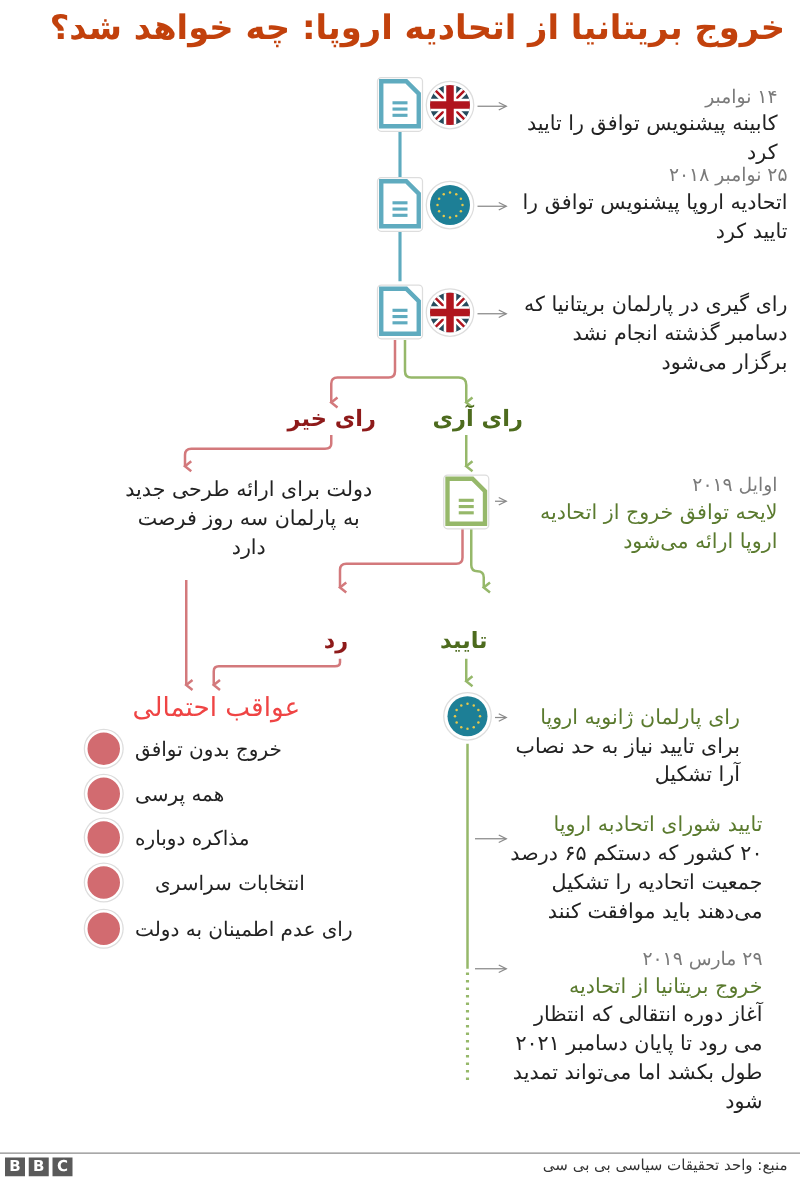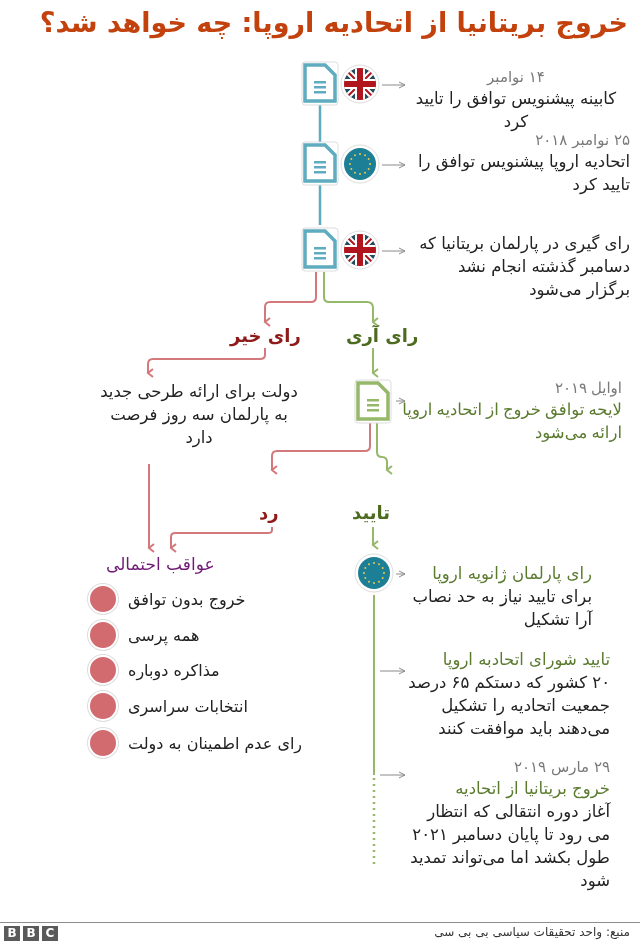--- a/index.html
+++ b/index.html
@@ -9,22 +9,22 @@
              font-size: 27px; font-weight: bold; color: #c2410c; line-height: 38px; letter-spacing: -0.5px; }
     svg.lines { position: absolute; left: 0; top: 0; }
     .blk { position: absolute; direction: rtl; text-align: right; }
     .date { font-size: 15px; color: #7a7a7a; line-height: 20px; }
     .body { font-size: 16.5px; color: #222; line-height: 23px; }
     .green { color: #5a7a2e; }
     .branch { position: absolute; direction: rtl; font-size: 18px; font-weight: bold; line-height: 22px; }
     .branch.no { color: #8e1a1a; text-align: center; }
     .branch.yes { color: #4d6b1e; }
     .center { text-align: center; margin-left: 47px; }
-    .cons-title { position: absolute; direction: rtl; font-size: 17px; color: #701a75; }
-    .cons-item { position: absolute; left: 88px; height: 30px; display: flex; align-items: center; direction: ltr; justify-content: flex-end; }
+    .cons-title { position: absolute; direction: rtl; font-size: 21px; color: #ef4444; }
+    .cons-item { position: absolute; left: 68px; height: 30px; display: flex; align-items: center; direction: ltr; justify-content: flex-end; }
     .dot { width: 26px; height: 26px; border-radius: 50%; background: #d26b70; border: 2px solid #fff;
            box-shadow: 0 0 0 1px #ddd; flex: none; }
     .cons-item span { margin-left: 10px; direction: rtl; font-size: 16px; color: #222; }
     .footer-rule { position: absolute; left: 0; top: 922px; width: 640px; height: 1px; background: #8c8c8c; }
     .bbc { position: absolute; left: 4px; top: 926px; display: flex; gap: 3px; }
     .bbc span { width: 16px; height: 15px; background: #5a5a5a; color: #fff; font-size: 12px; font-weight: bold;
                 display: flex; align-items: center; justify-content: center; line-height: 15px; }
     .source { position: absolute; right: 10px; top: 925px; direction: rtl; font-size: 12px; color: #333; }
   </style>
 </head>
@@ -169,61 +169,61 @@
 
   <g transform="translate(358,383)">
     <rect x="-3" y="-3" width="36" height="43" rx="3" fill="#fff" stroke="#ddd"></rect>
     <path d="M0,0 H20 L30,10 V36 H0 Z" fill="#fff" stroke="#96b86a" stroke-width="3.5"></path>
     <rect x="9" y="16" width="12" height="2.5" fill="#96b86a"></rect>
       <rect x="9" y="21" width="12" height="2.5" fill="#96b86a"></rect>
       <rect x="9" y="26" width="12" height="2.5" fill="#96b86a"></rect>
   </g>
 </svg>
 
-<div class="blk" style="right:18px; top:67px; width:212px;text-align:center;">
+<div class="blk" style="right:18px; top:67px; width:212px;">
   <div class="date">۱۴ نوامبر</div>
   <div class="body">کابینه پیشنویس توافق را تایید کرد</div>
 </div>
 <div class="blk" style="right:10px; top:130px; width:220px;">
   <div class="date">۲۵ نوامبر ۲۰۱۸</div>
   <div class="body">اتحادیه اروپا پیشنویس توافق را تایید کرد</div>
 </div>
 <div class="blk" style="right:10px; top:232px; width:220px;">
   <div class="body">رای گیری در پارلمان بریتانیا که دسامبر گذشته انجام نشد برگزار می‌شود</div>
 </div>
 
 <div class="branch no" style="left:230px; top:325px;">رای خیر</div>
 <div class="branch yes" style="left:346px; top:325px;">رای آری</div>
 
 <div class="blk center" style="left:52px; top:380px; width:200px;">
   <div class="body">دولت برای ارائه طرحی جدید به پارلمان سه روز فرصت دارد</div>
 </div>
 
-<div class="blk" style="right:18px; top:378px; width:222px;font-family:Liberation Serif, serif;">
+<div class="blk" style="right:18px; top:378px; width:222px;">
   <div class="date">اوایل ۲۰۱۹</div>
   <div class="body green">لایحه توافق خروج از اتحادیه اروپا ارائه می‌شود</div>
 </div>
 
 <div class="branch no" style="left:259px; top:502px;">رد</div>
 <div class="branch yes" style="left:352px; top:502px;">تایید</div>
 
 <div class="cons-title" style="left:106px; top:554px;">عواقب احتمالی</div>
 <div class="cons-item" style="top:584px;">
   <div class="dot"></div>
   <span>خروج بدون توافق</span>
 </div>
 <div class="cons-item" style="top:620px;">
   <div class="dot"></div>
   <span>همه پرسی</span>
 </div>
 <div class="cons-item" style="top:655px;">
   <div class="dot"></div>
   <span>مذاکره دوباره</span>
 </div>
-<div class="cons-item" style="top:691px;">
+<div class="cons-item" style="top:691px;gap:16px;">
   <div class="dot"></div>
   <span>انتخابات سراسری</span>
 </div>
 <div class="cons-item" style="top:728px;">
   <div class="dot"></div>
   <span>رای عدم اطمینان به دولت</span>
 </div>
 
 <div class="blk" style="right:48px; top:562px; width:190px;">
   <div class="body green">رای پارلمان ژانویه اروپا</div>

